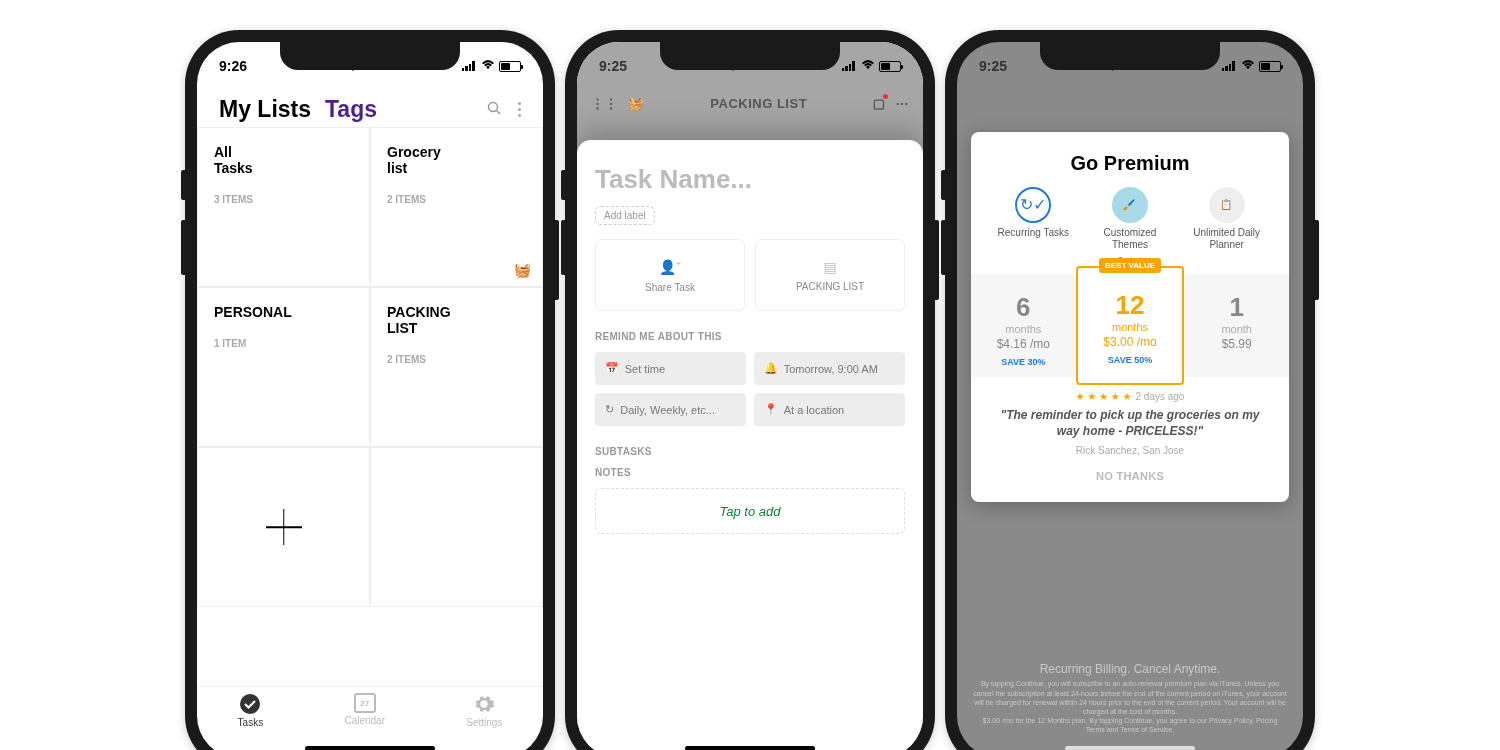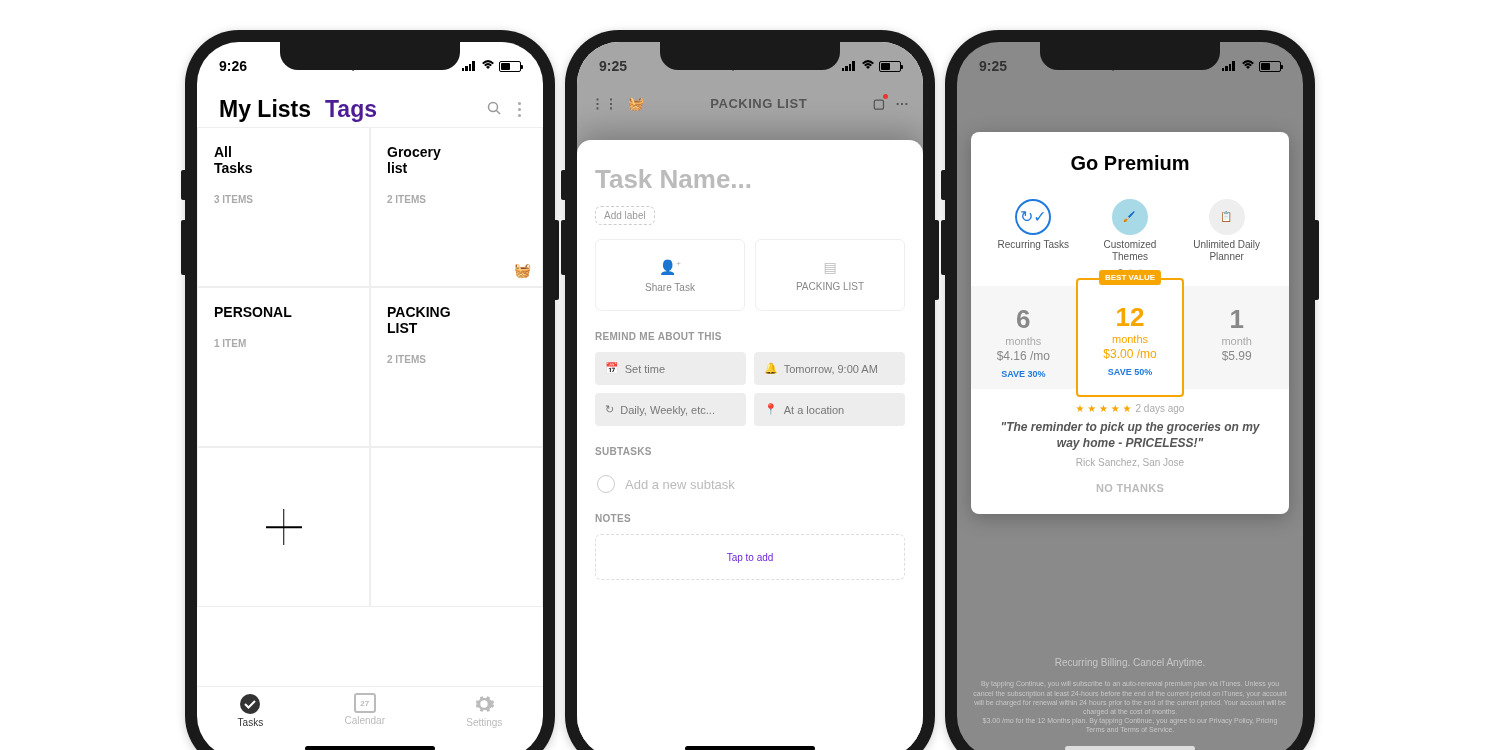--- a/index.html
+++ b/index.html
@@ -68,26 +68,26 @@
   .task-name { font-size:26px; color:#bbb; font-weight:600; margin-bottom:10px; }
   .add-label { display:inline-block; font-size:10px; color:#999; border:1px dashed #ccc; padding:3px 8px; border-radius:6px; margin-bottom:14px; }
   .cardrow { display:flex; gap:10px; margin-bottom:20px; }
   .card { flex:1; border:1px solid #eee; border-radius:6px; height:72px; display:flex; flex-direction:column; align-items:center; justify-content:center; gap:6px; font-size:10px; color:#888; }
   .sect { font-size:10px; color:#999; font-weight:600; letter-spacing:.3px; margin-bottom:10px; }
   .chiprow { display:grid; grid-template-columns:1fr 1fr; gap:8px; margin-bottom:20px; }
   .chip { background:#ededed; border-radius:4px; padding:10px 10px; font-size:11px; color:#777; display:flex; align-items:center; gap:6px; }
   .subtask-row { display:flex; align-items:center; gap:10px; padding:8px 2px 20px; border-top:0; }
   .circle { width:18px; height:18px; border:1.5px solid #ccc; border-radius:50%; }
   .subtask-row .txt { color:#bbb; font-size:13px; }
-  .notes-box { border:1.5px dashed #ddd; border-radius:6px; height:46px; display:flex; align-items:center; justify-content:center; color:#6d28d9; font-size:10px; }
+  .notes-box { border:1.5px dashed #ddd; border-radius:6px; height:46px; display:flex; align-items:center; justify-content:center; color:#15803d; font-size:13px;font-style:italic; }
 
   
   .screen.p3 { background:#8a8a8a; }
   .premium-card { position:absolute; top:90px; left:14px; right:14px; background:#fff; border-radius:8px; padding:20px 14px; box-shadow:0 4px 20px rgba(0,0,0,.25); }
-  .premium-card h2 { text-align:center; font-size:20px; font-weight:800; margin-bottom:24px; }
+  .premium-card h2 { text-align:center; font-size:20px; font-weight:800; margin-bottom:12px; }
   .feats { display:flex; justify-content:space-around; margin-bottom:6px; }
   .feat { display:flex; flex-direction:column; align-items:center; gap:4px; font-size:10px; color:#555; text-align:center; line-height:1.2; width:80px;}
   .feat .circ { width:36px; height:36px; border-radius:50%; display:flex; align-items:center; justify-content:center; }
   .feat .c1 { border:2px solid #1f7ae0; color:#1f7ae0; font-size:16px; }
   .feat .c2 { background:#a7d9e6; }
   .feat .c3 { background:#eee; }
   .pager { display:flex; justify-content:center; gap:5px; margin:6px 0 12px; }
   .pager i { width:5px; height:5px; border-radius:50%; background:#ddd; }
   .pager i.on { background:#888; }
   .plans { display:flex; gap:0; margin:0 -14px 14px; background:#f6f6f6; }
@@ -99,21 +99,21 @@
   .plan.best { background:#fff; border:2px solid #f7a500; border-radius:4px; margin:-8px 0; padding-top:22px; }
   .plan.best .big, .plan.best .un, .plan.best .pr { color:#f7a500; }
   .badge { position:absolute; top:-10px; left:50%; transform:translateX(-50%); background:#f7a500; color:#fff; font-size:8px; font-weight:800; padding:3px 6px; border-radius:3px; white-space:nowrap; }
   .rating { text-align:center; font-size:10px; color:#f7a500; margin-bottom:6px; }
   .rating .ago { color:#aaa; margin-left:4px; }
   .quote { text-align:center; font-size:12px; font-weight:700; font-style:italic; color:#555; padding:0 10px; line-height:1.3; }
   .author { text-align:center; font-size:10px; color:#aaa; margin:6px 0 14px; }
   .cta { background:#1f7ae0; color:#fff; text-align:center; padding:13px; border-radius:24px; font-size:15px; font-weight:700; margin-bottom:10px; }
   .nothanks { text-align:center; font-size:11px; font-weight:700; color:#bbb; letter-spacing:.3px; }
   .fine { position:absolute; bottom:24px; left:16px; right:16px; font-size:7px; line-height:1.3; color:#c8c8c8; text-align:center; }
-  .fine .h { margin-bottom:10px; font-size:10px; }
+  .fine .h { margin-bottom:2px; font-size:12px; }
 </style>
 </head>
 <body>
 
 <div class="phone">
   <div class="btn-r"></div>
   <div class="screen">
     <div class="notch"></div>
     <div class="statusbar">
       <span>9:26</span>
@@ -268,24 +268,20 @@
             <span>↻</span>
             <span>Daily, Weekly, etc...</span>
           </div>
         <div class="chip">
             <span>📍</span>
             <span>At a location</span>
           </div>
       </div>
 
       <div class="sect">SUBTASKS</div>
-      <div class="subtask-row">
-        <div class="circle"></div>
-        <div class="txt">Add a new subtask</div>
-      </div>
 
       <div class="sect">NOTES</div>
       <div class="notes-box">Tap to add</div>
     </div>
 
     <div class="home-ind"></div>
   </div>
 </div>
 
 <div class="phone">

